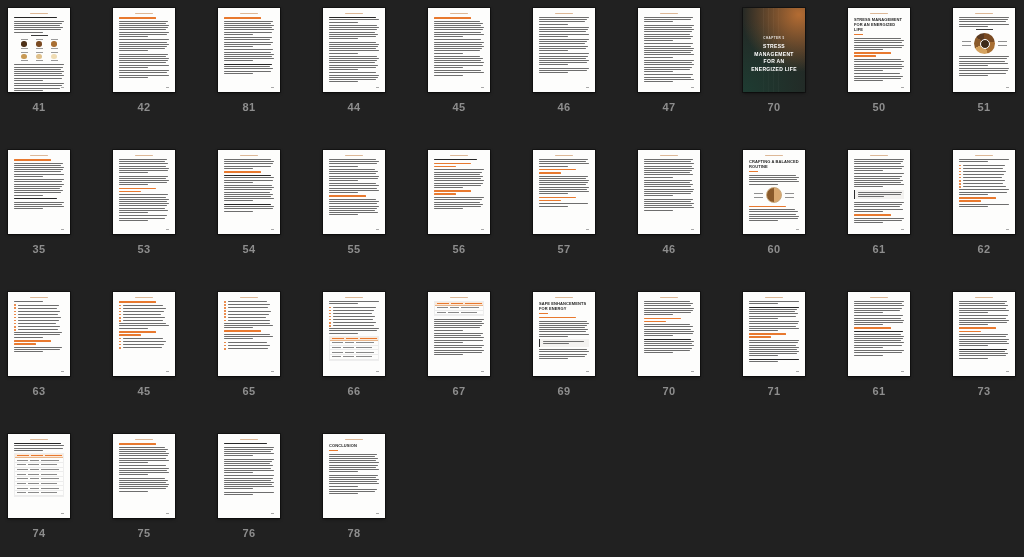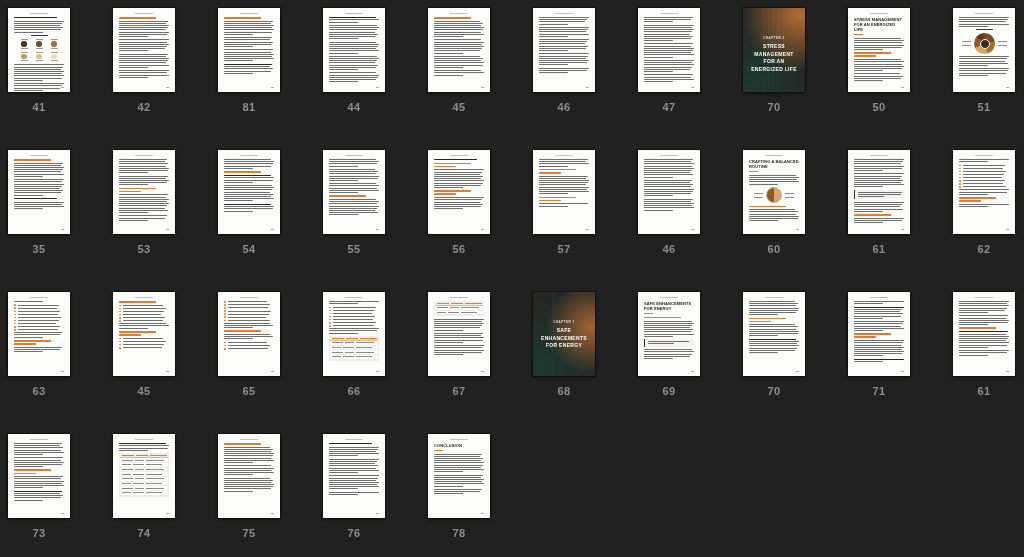--- a/index.html
+++ b/index.html
@@ -1199,27 +1199,20 @@
           <div class="line" style="width: 95%;"></div>
           <div class="line" style="width: 100%;"></div>
           <div class="line" style="width: 96%;"></div>
           <div class="line" style="width: 58%;"></div>
         </div>
         <div class="pnum-dot"></div>
       </div>
       <div class="pagenum">67</div>
     </div>
     <div class="cell">
-      <div class="thumb cover v3">
-        <div class="cv-label">CHAPTER 7</div>
-        <div class="cv-title">SAFE ENHANCEMENTS FOR ENERGY</div>
-      </div>
-      <div class="pagenum">68</div>
-    </div>
-    <div class="cell">
       <div class="thumb">
         <div class="runhead"></div>
         <div class="page-title">SAFE ENHANCEMENTS FOR ENERGY</div>
         <div class="accent-line"></div>
         <div class="h-wrap">
           <div class="h-line" style="width: 74%;"></div>
         </div>
         <div class="para">
           <div class="line" style="width: 95%;"></div>
           <div class="line" style="width: 100%;"></div>

